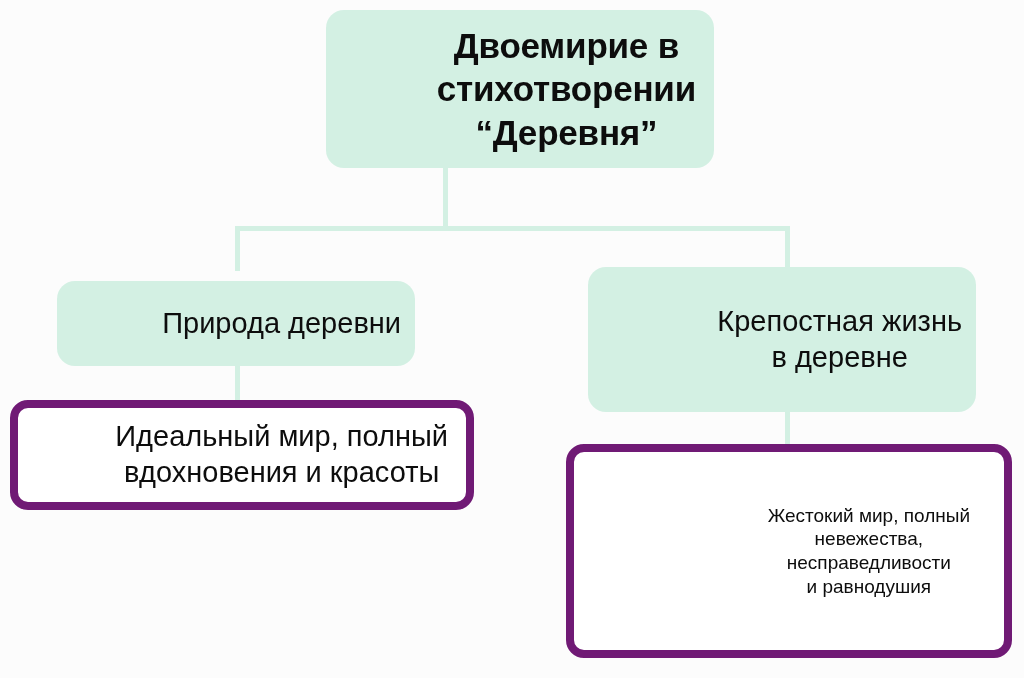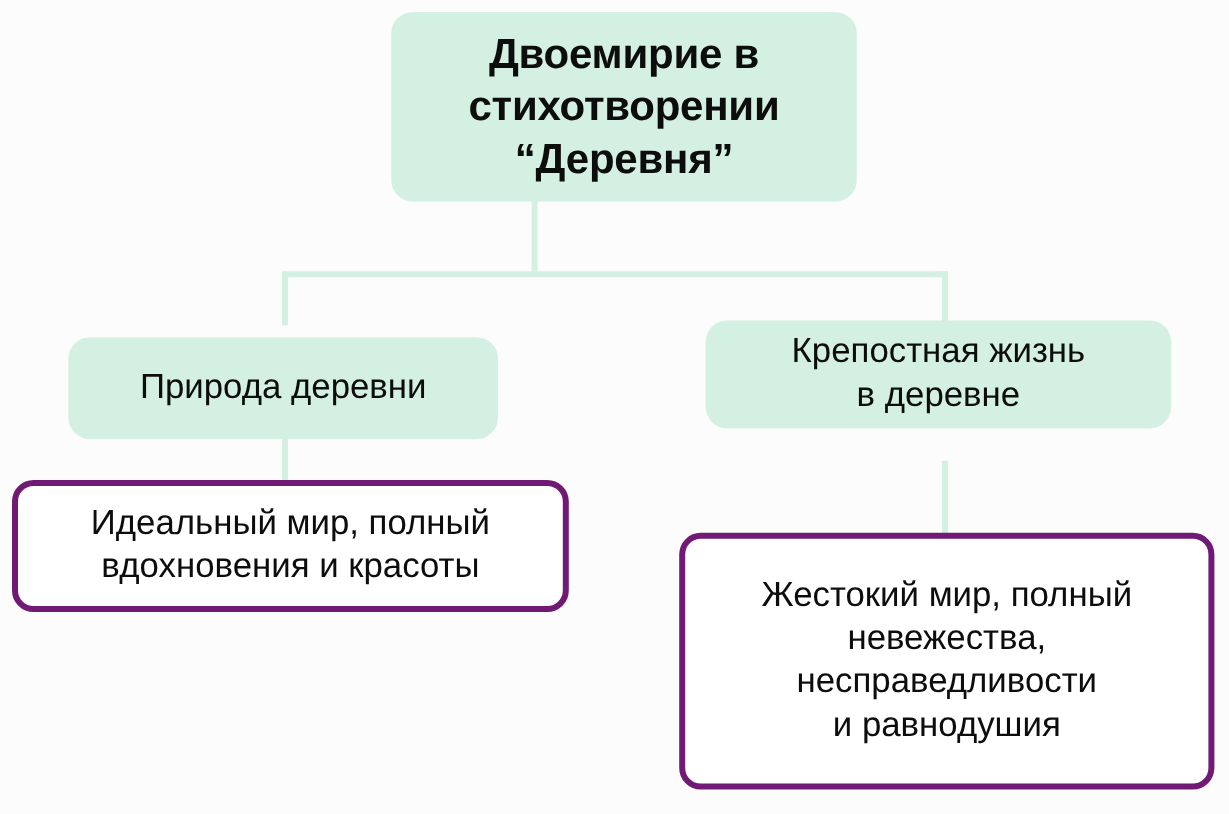--- a/index.html
+++ b/index.html
@@ -26,33 +26,33 @@
     position: absolute;
     background: #d3f0e3;
   }
 
   
   .node {
     position: absolute;
     box-sizing: border-box;
     display: flex;
     align-items: center;
-    justify-content: center;
+    justify-content: flex-end;
     text-align: center;
     border-radius: 18px;
     color: #0d0d0d;
     line-height: 1.24;
   }
   .node-fill {
     background: #d3f0e3;
     border: none;
   }
   .node-outline {
     background: #ffffff;
-    border: 5px solid #701a75;
+    border: 8px solid #701a75;
   }
 
   
   .node-root {
     left: 326px;
     top: 10px;
     width: 388px;
     height: 158px;
     font-size: 35px;
     font-weight: bold;
@@ -67,42 +67,42 @@
     width: 358px;
     height: 85px;
     font-size: 29px;
     font-weight: normal;
     padding: 0 14px;
   }
   .node-branch-right {
     left: 588px;
     top: 267px;
     width: 388px;
-    height: 90px;
+    height: 145px;
     font-size: 29px;
     font-weight: normal;
     padding: 0 14px;
   }
 
   
   .node-leaf-left {
     left: 10px;
     top: 400px;
     width: 464px;
     height: 110px;
     font-size: 29px;
     padding: 0 18px;
   }
   .node-leaf-right {
     left: 566px;
     top: 444px;
     width: 446px;
     height: 214px;
-    font-size: 29px;
-    padding: 0 0;
+    font-size: 19px;
+    padding: 0 34px;
   }
 
   .node-text {
     display: block;
     white-space: pre-line;
   }
 </style>
 </head>
 <body>
 

